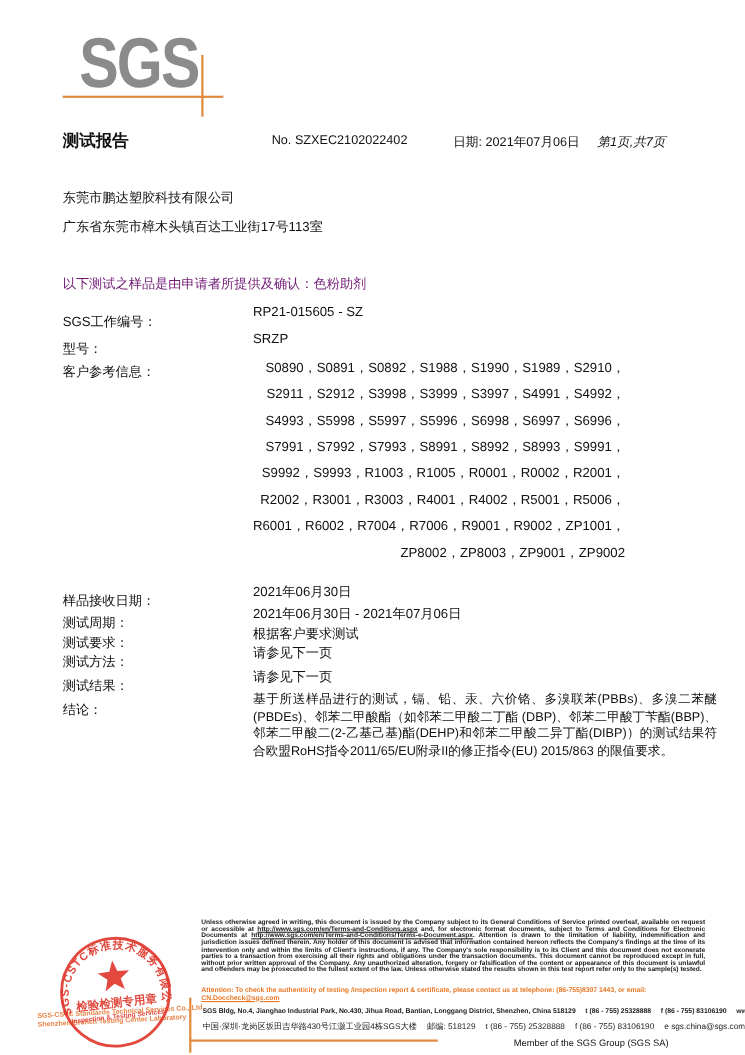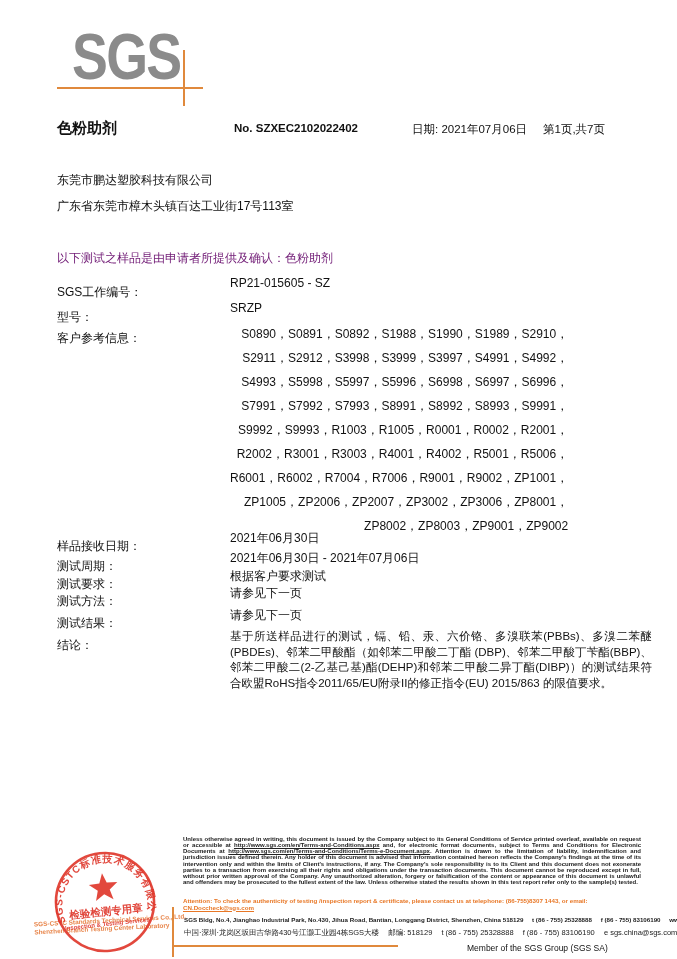--- a/index.html
+++ b/index.html
@@ -53,24 +53,24 @@
   }
   svg text{font-family:"Liberation Sans", sans-serif;}
 </style>
 </head>
 <body>
 
 <div class="logo-text">SGS</div>
 <div class="crop" style="left:57px;top:87px;width:146px;height:2px;"></div>
 <div class="crop" style="left:183px;top:50px;width:2px;height:56px;"></div>
 
-<div class="doc-title">色粉助剂</div>
-<div class="hdr" style="left:234px;font-weight:bold;">No. SZXEC2102022402</div>
+<div class="doc-title">测试报告</div>
+<div class="hdr" style="left:247px;">No. SZXEC2102022402</div>
 <div class="hdr" style="left:412px;">日期: 2021年07月06日</div>
-<div class="hdr" style="left:543px;">第1页,共7页</div>
+<div class="hdr" style="left:543px;font-style:italic;">第1页,共7页</div>
 
 <div class="applicant">
   <div>东莞市鹏达塑胶科技有限公司</div>
   <div>广东省东莞市樟木头镇百达工业街17号113室</div>
 </div>
 
 <div class="statement">以下测试之样品是由申请者所提供及确认：色粉助剂</div>
 
 <div class="row" style="top:276px;">
   <span class="lab">SGS工作编号：</span>
@@ -85,21 +85,20 @@
 <div class="row" style="top:322px;">
   <span class="lab">客户参考信息：</span>
   <div class="val">
     <div class="ref-line">S0890，S0891，S0892，S1988，S1990，S1989，S2910，</div>
     <div class="ref-line">S2911，S2912，S3998，S3999，S3997，S4991，S4992，</div>
     <div class="ref-line">S4993，S5998，S5997，S5996，S6998，S6997，S6996，</div>
     <div class="ref-line">S7991，S7992，S7993，S8991，S8992，S8993，S9991，</div>
     <div class="ref-line">S9992，S9993，R1003，R1005，R0001，R0002，R2001，</div>
     <div class="ref-line">R2002，R3001，R3003，R4001，R4002，R5001，R5006，</div>
     <div class="ref-line">R6001，R6002，R7004，R7006，R9001，R9002，ZP1001，</div>
-    <div class="ref-line">ZP1005，ZP2006，ZP2007，ZP3002，ZP3006，ZP8001，</div>
     <div class="ref-line">ZP8002，ZP8003，ZP9001，ZP9002</div>
   </div>
 </div>
 
 <div class="row" style="top:530px;">
   <span class="lab">样品接收日期：</span>
   <span class="val">2021年06月30日</span>
 </div>
 
 <div class="row" style="top:550px;">

